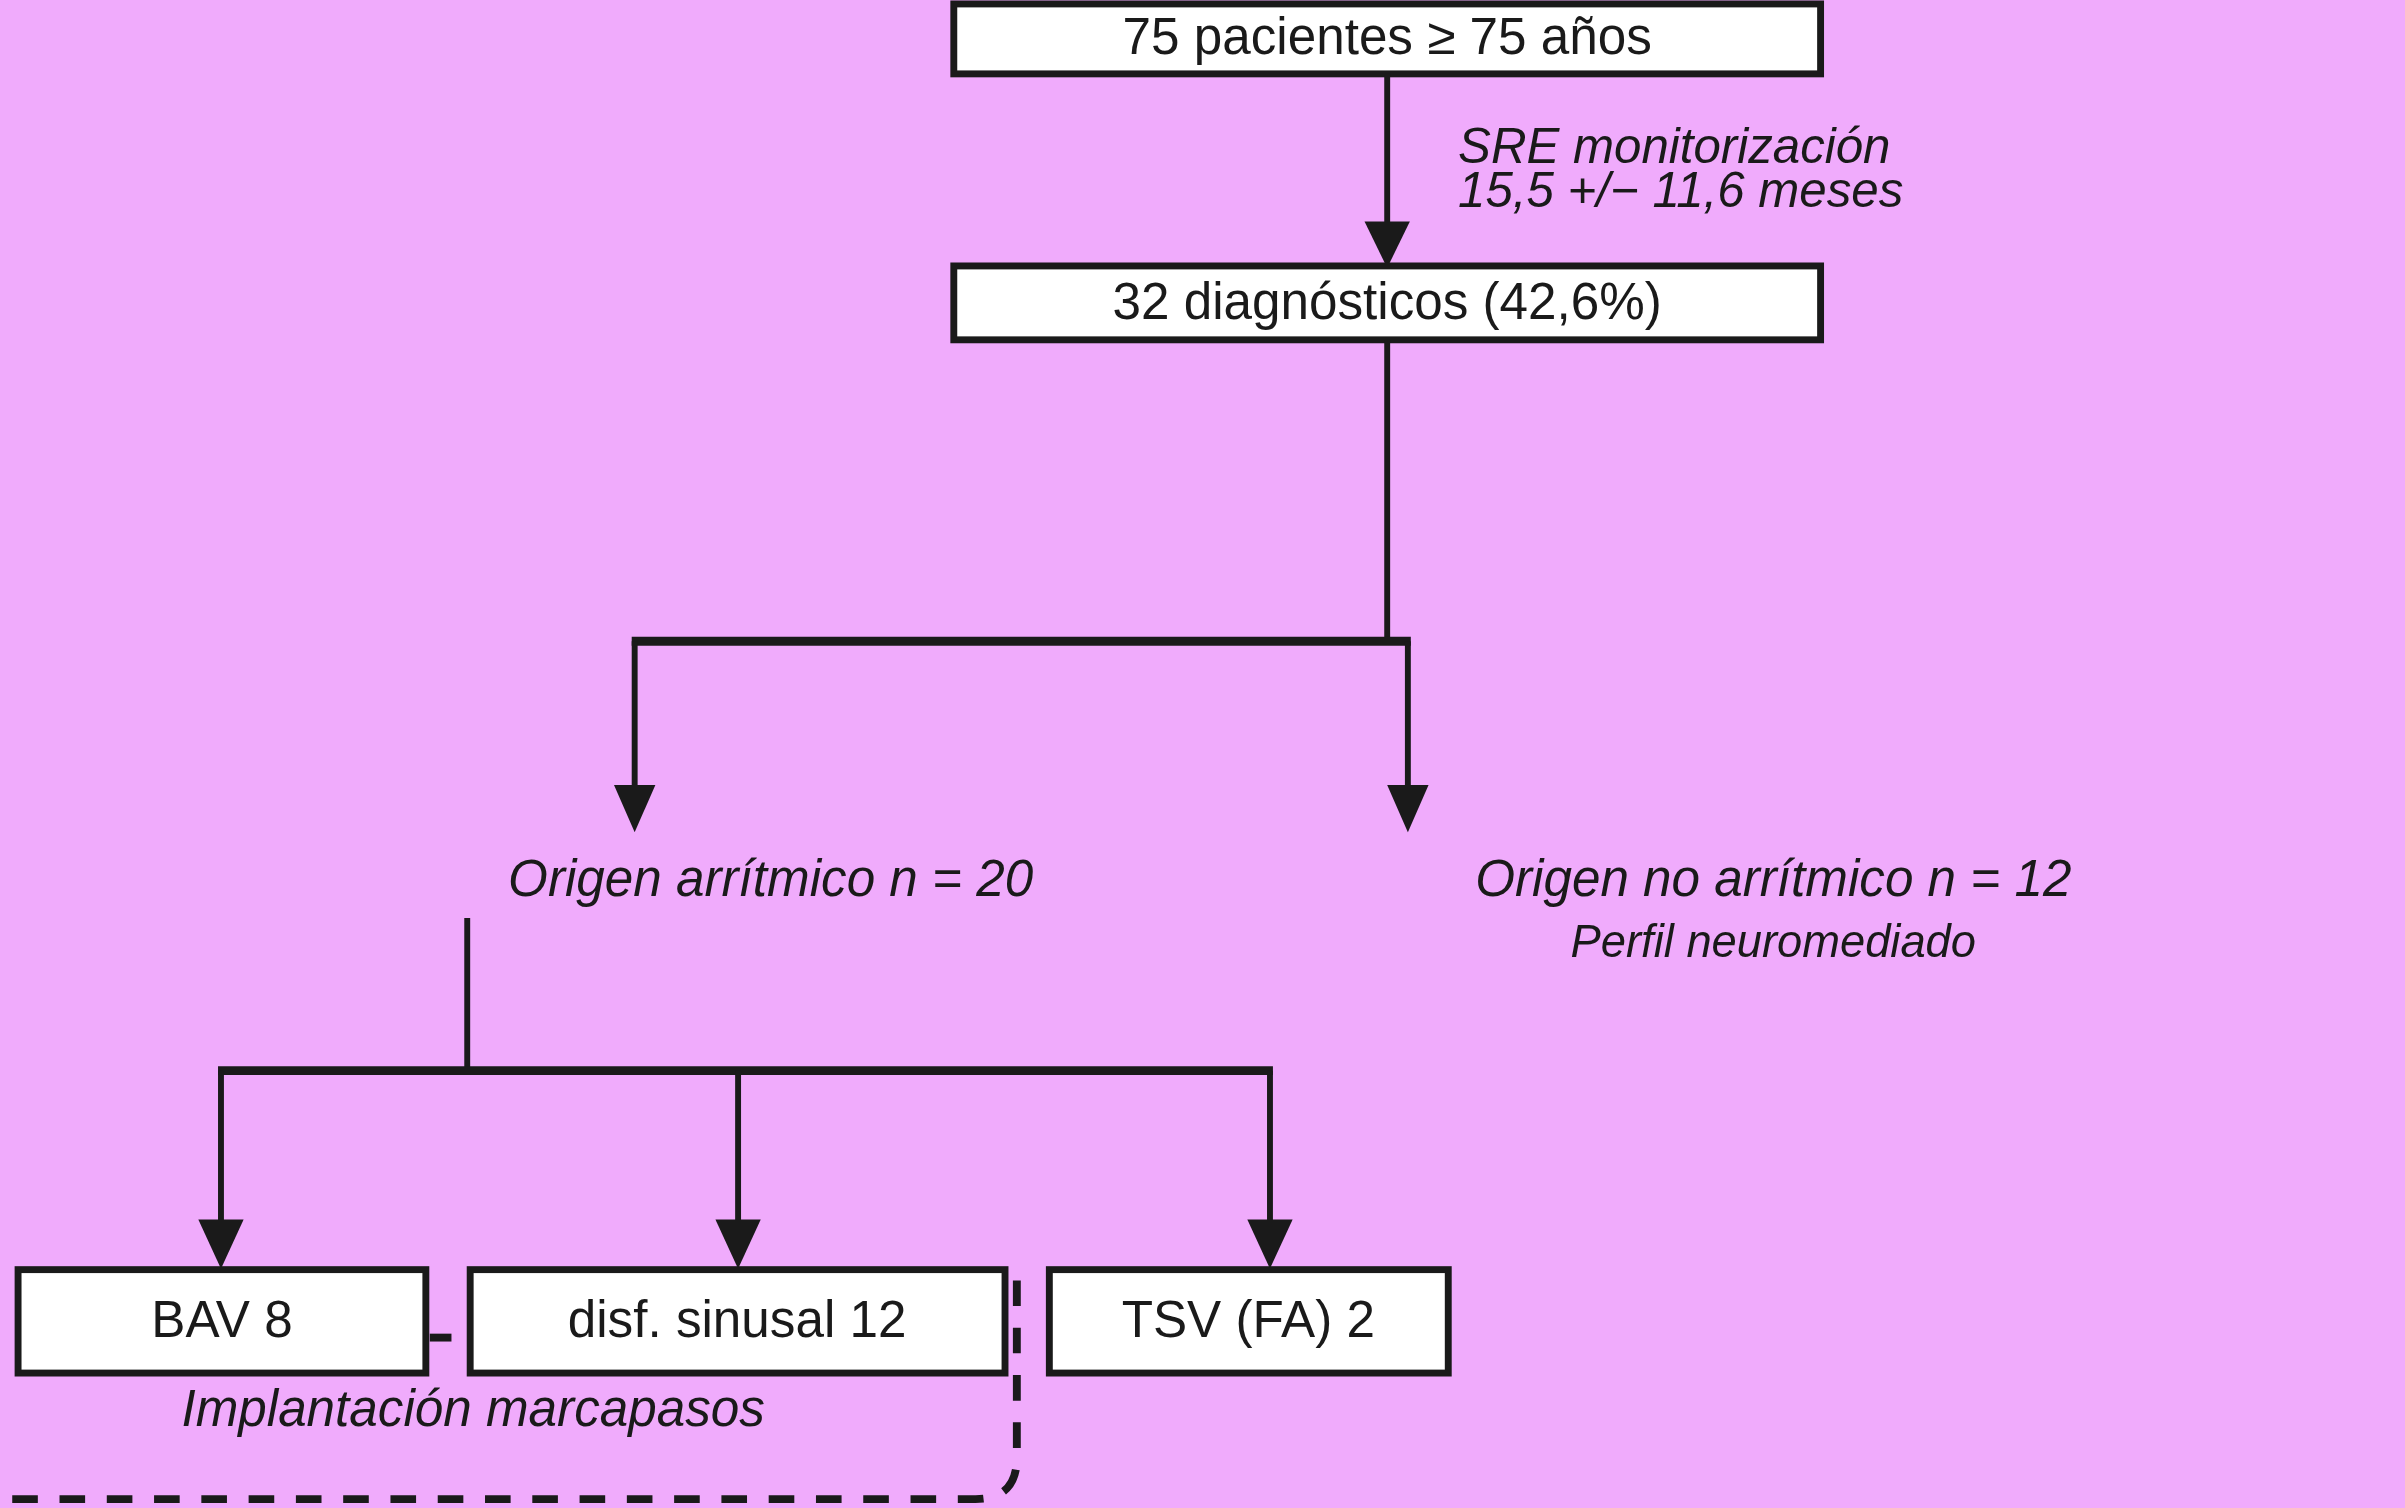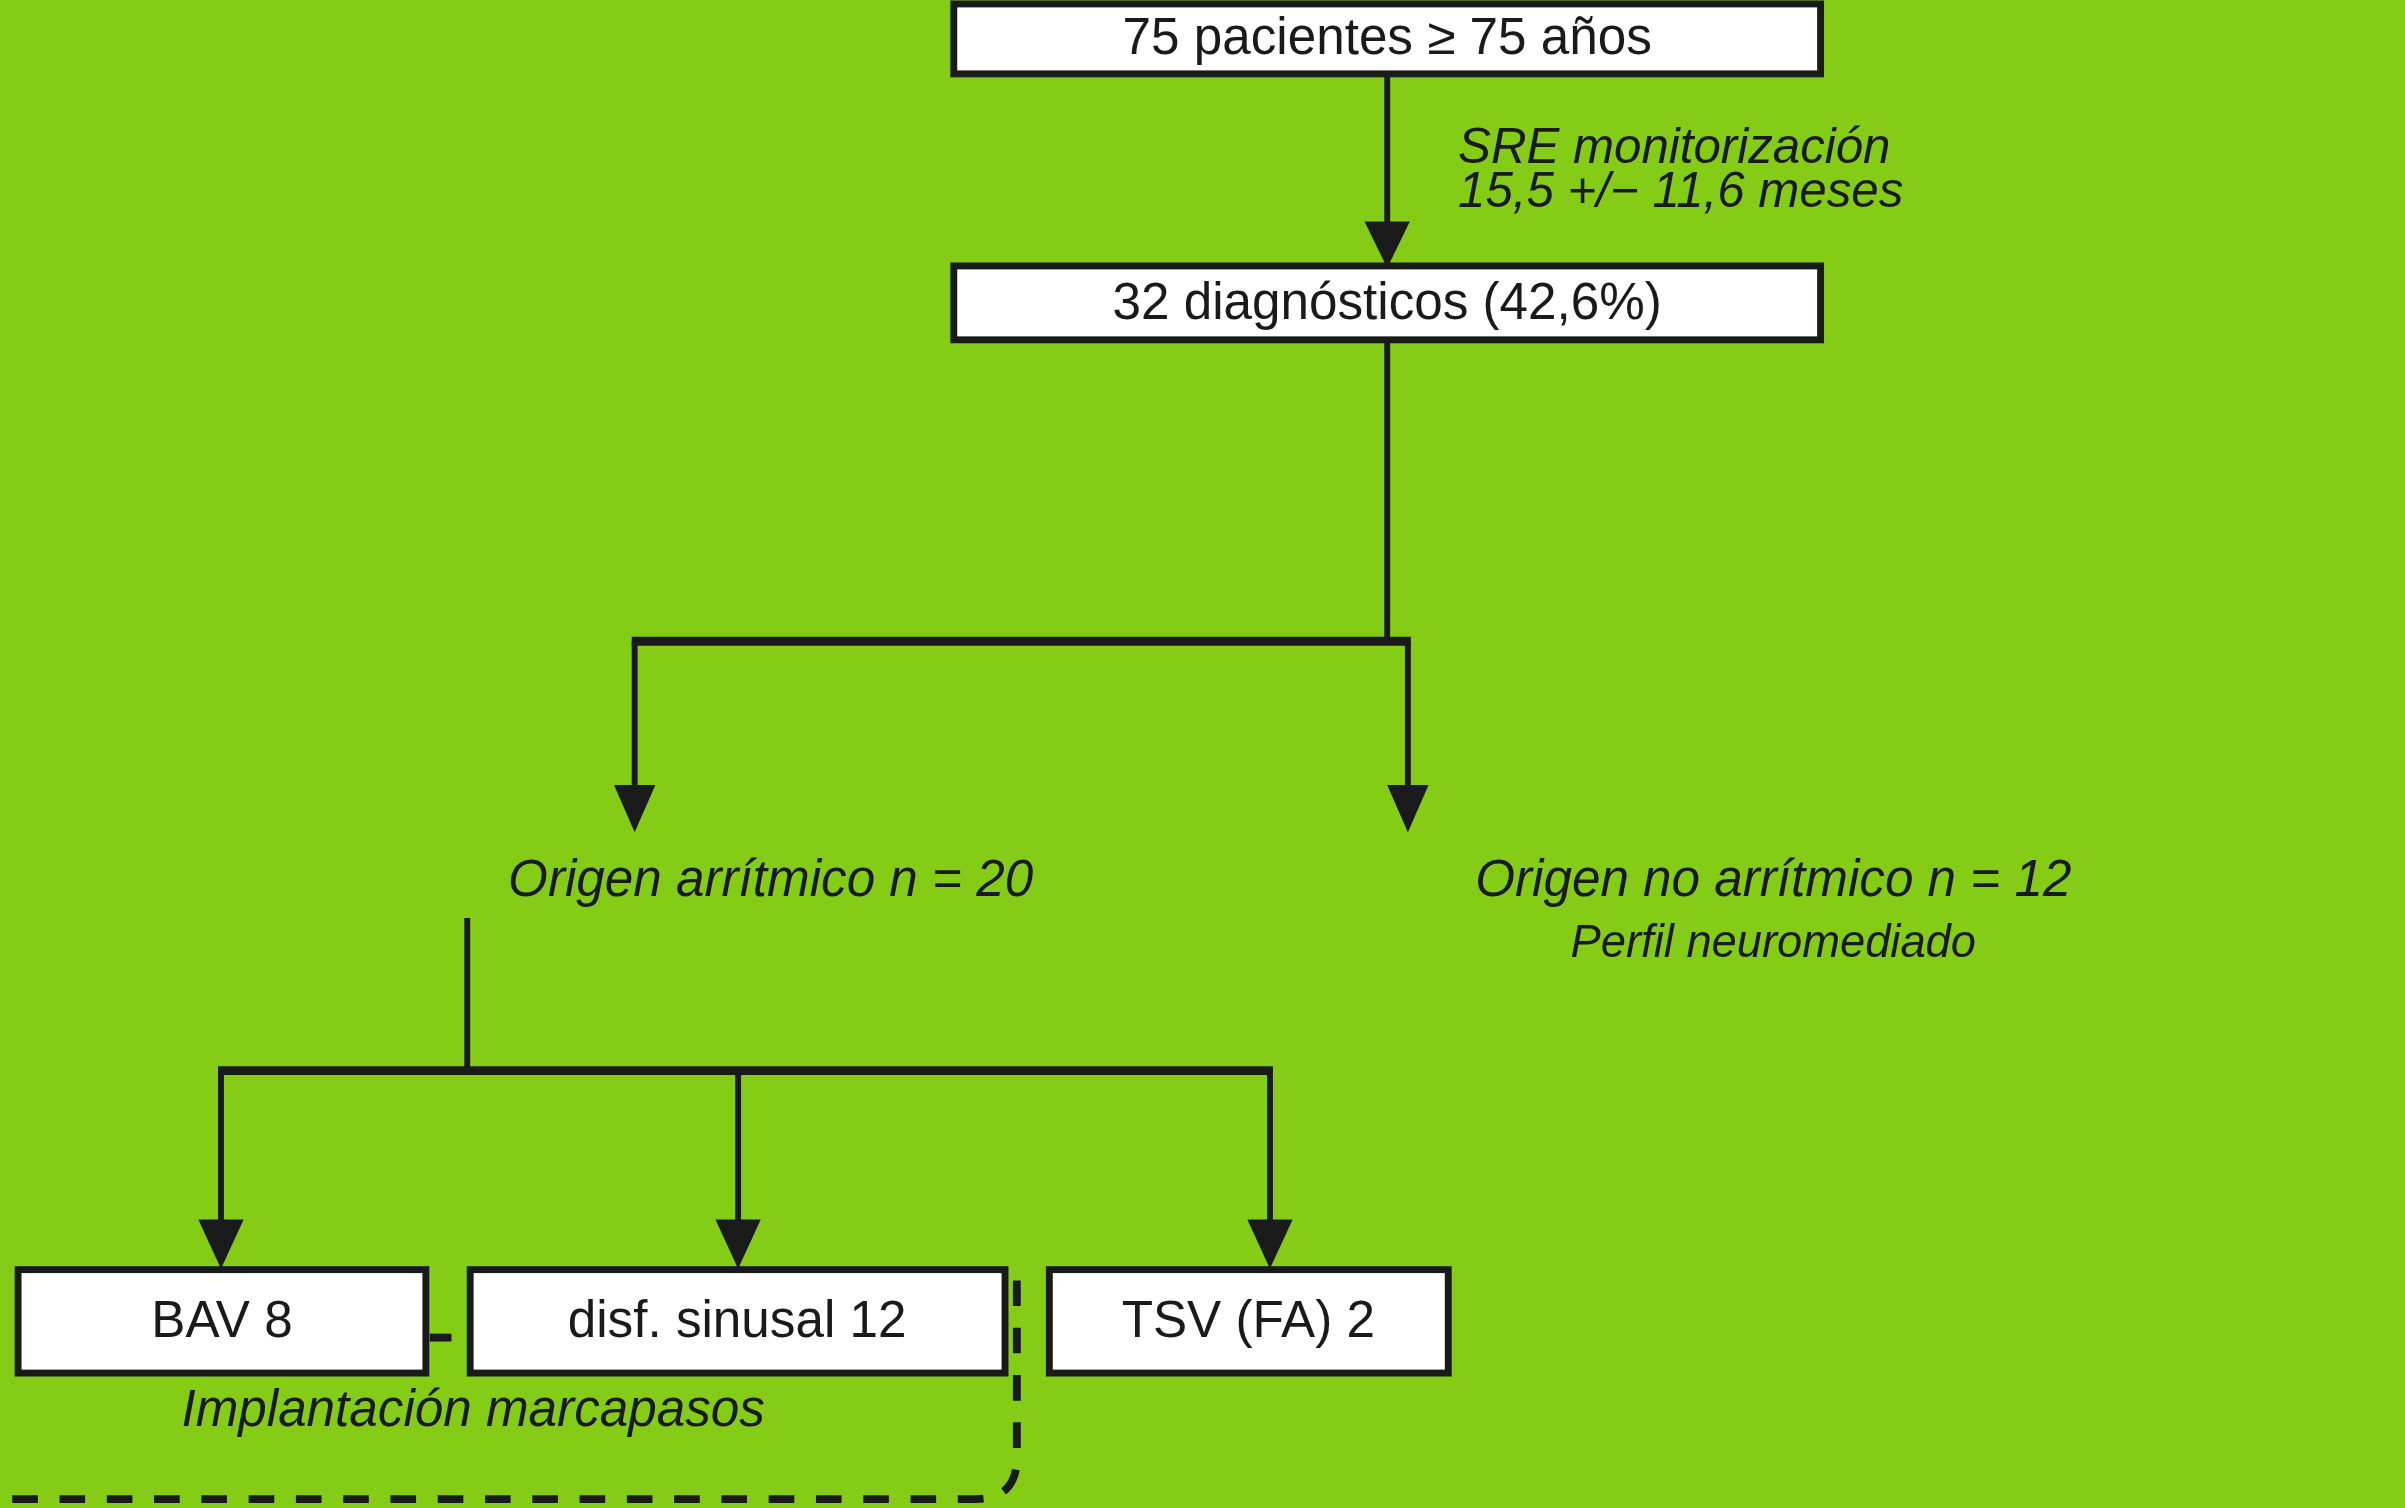--- a/index.html
+++ b/index.html
@@ -7,21 +7,21 @@
     padding: 0;
     background: #ffffff;
   }
   body {
     font-family: "Liberation Sans", sans-serif;
   }
   #figure {
     position: relative;
     width: 2406px;
     height: 1508px;
-    background: #84cc16;
+    background: #f0abfc;
     overflow: hidden;
   }
   #flow-svg {
     position: absolute;
     top: 0;
     left: 0;
     width: 2406px;
     height: 1508px;
   }
   .node-box {

